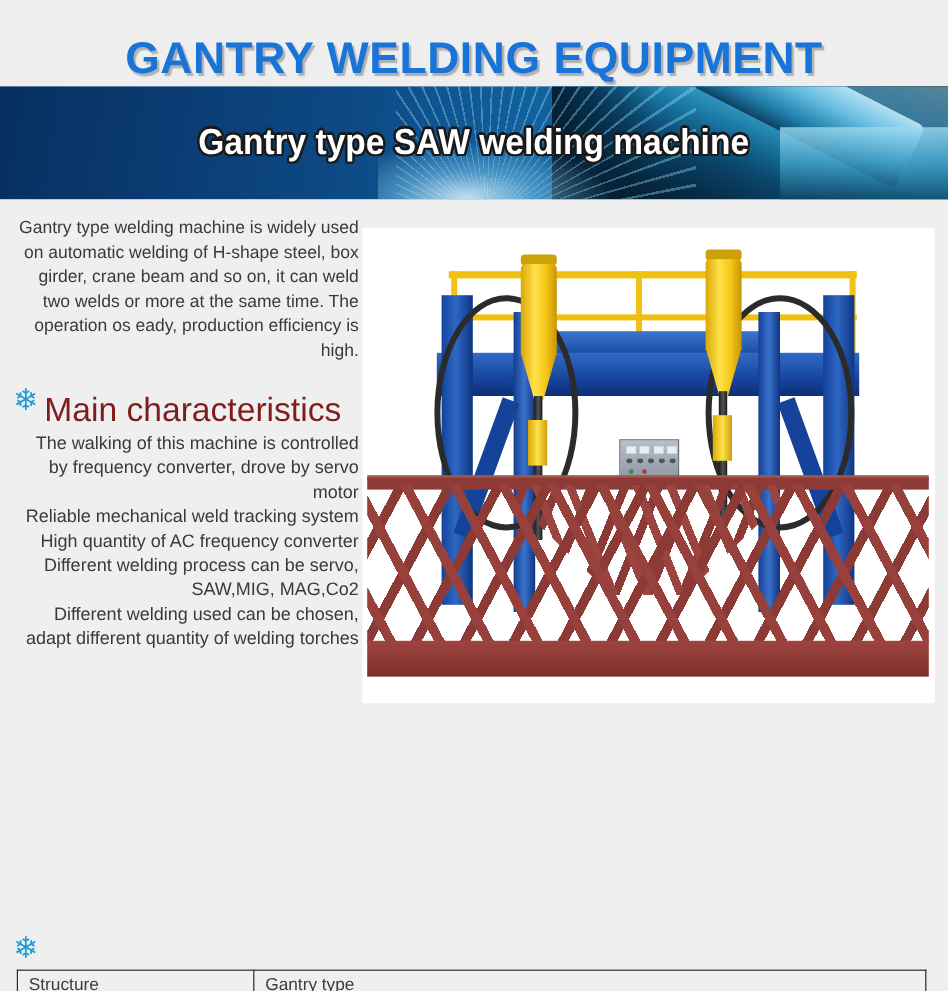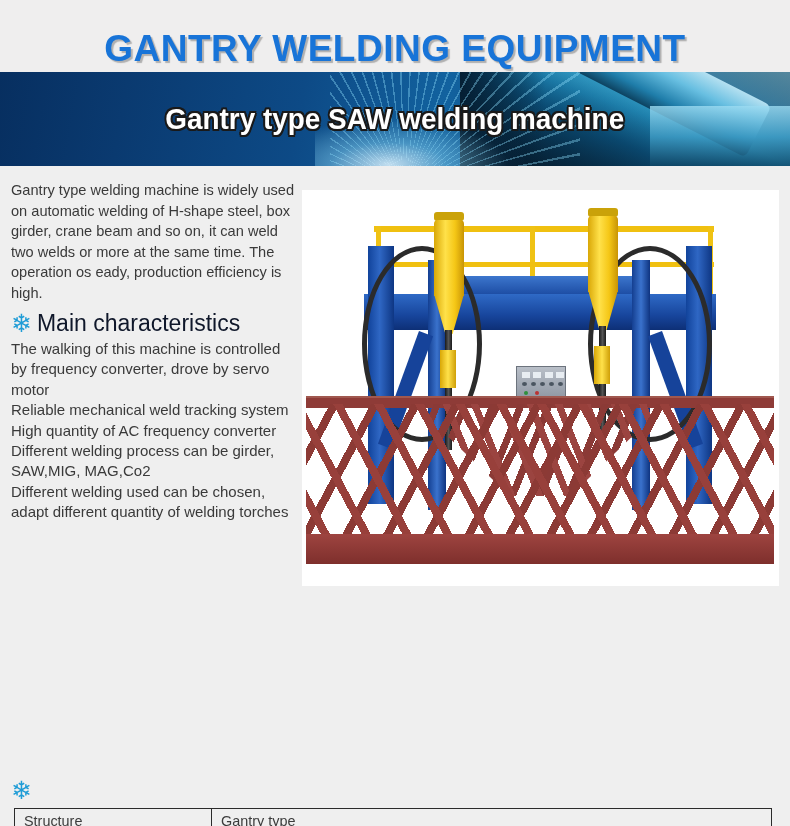--- a/index.html
+++ b/index.html
@@ -120,20 +120,21 @@
   #content {
     position: absolute;
     left: 0; top: 166px;
     width: 790px;
   }
 
   #left-col {
     position: absolute;
     left: 11px; top: 14px;
     width: 288px;
+    text-align: right;
   }
 
   .body-text {
     font-family: "Liberation Sans", sans-serif;
     font-size: 14.6px;
     line-height: 20.5px;
     color: #3a3a3a;
   }
 
   #intro { margin-bottom: 7px; }
@@ -145,23 +146,24 @@
     margin: 4px 0 2px 0;
   }
   .flake {
     font-size: 25px;
     line-height: 25px;
     color: #1f9cd6;
     display: inline-block;
   }
   .section-head-label {
     font-family: "Liberation Sans", sans-serif;
-    font-size: 23px;
-    color: #0f172a;
+    font-size: 28px;
+    color: #7f1d1d;
     white-space: nowrap;
+    margin-top: 16px;
   }
 
   #char-list { margin-top: 1px; }
   #char-list .char-item {
     font-family: "Liberation Sans", sans-serif;
     font-size: 15px;
     line-height: 20.4px;
     color: #3a3a3a;
   }
 
@@ -336,21 +338,21 @@
 
       <div class="section-head">
         <span class="flake">❄</span>
         <span class="section-head-label">Main characteristics</span>
       </div>
 
       <div id="char-list">
         <div class="char-item">The walking of this machine is controlled by frequency converter, drove by servo motor</div>
         <div class="char-item">Reliable mechanical weld tracking system</div>
         <div class="char-item">High quantity of AC frequency converter</div>
-        <div class="char-item">Different welding process can be girder, SAW,MIG, MAG,Co2</div>
+        <div class="char-item">Different welding process can be servo, SAW,MIG, MAG,Co2</div>
         <div class="char-item">Different welding used can be chosen, adapt different quantity of welding torches</div>
       </div>
     </div>
 
     <div id="photo">
 
       <div class="rail-top"></div>
       <div class="rail-post" style="left:74px"></div>
       <div class="rail-post" style="left:150px"></div>
       <div class="rail-post" style="left:228px"></div>

